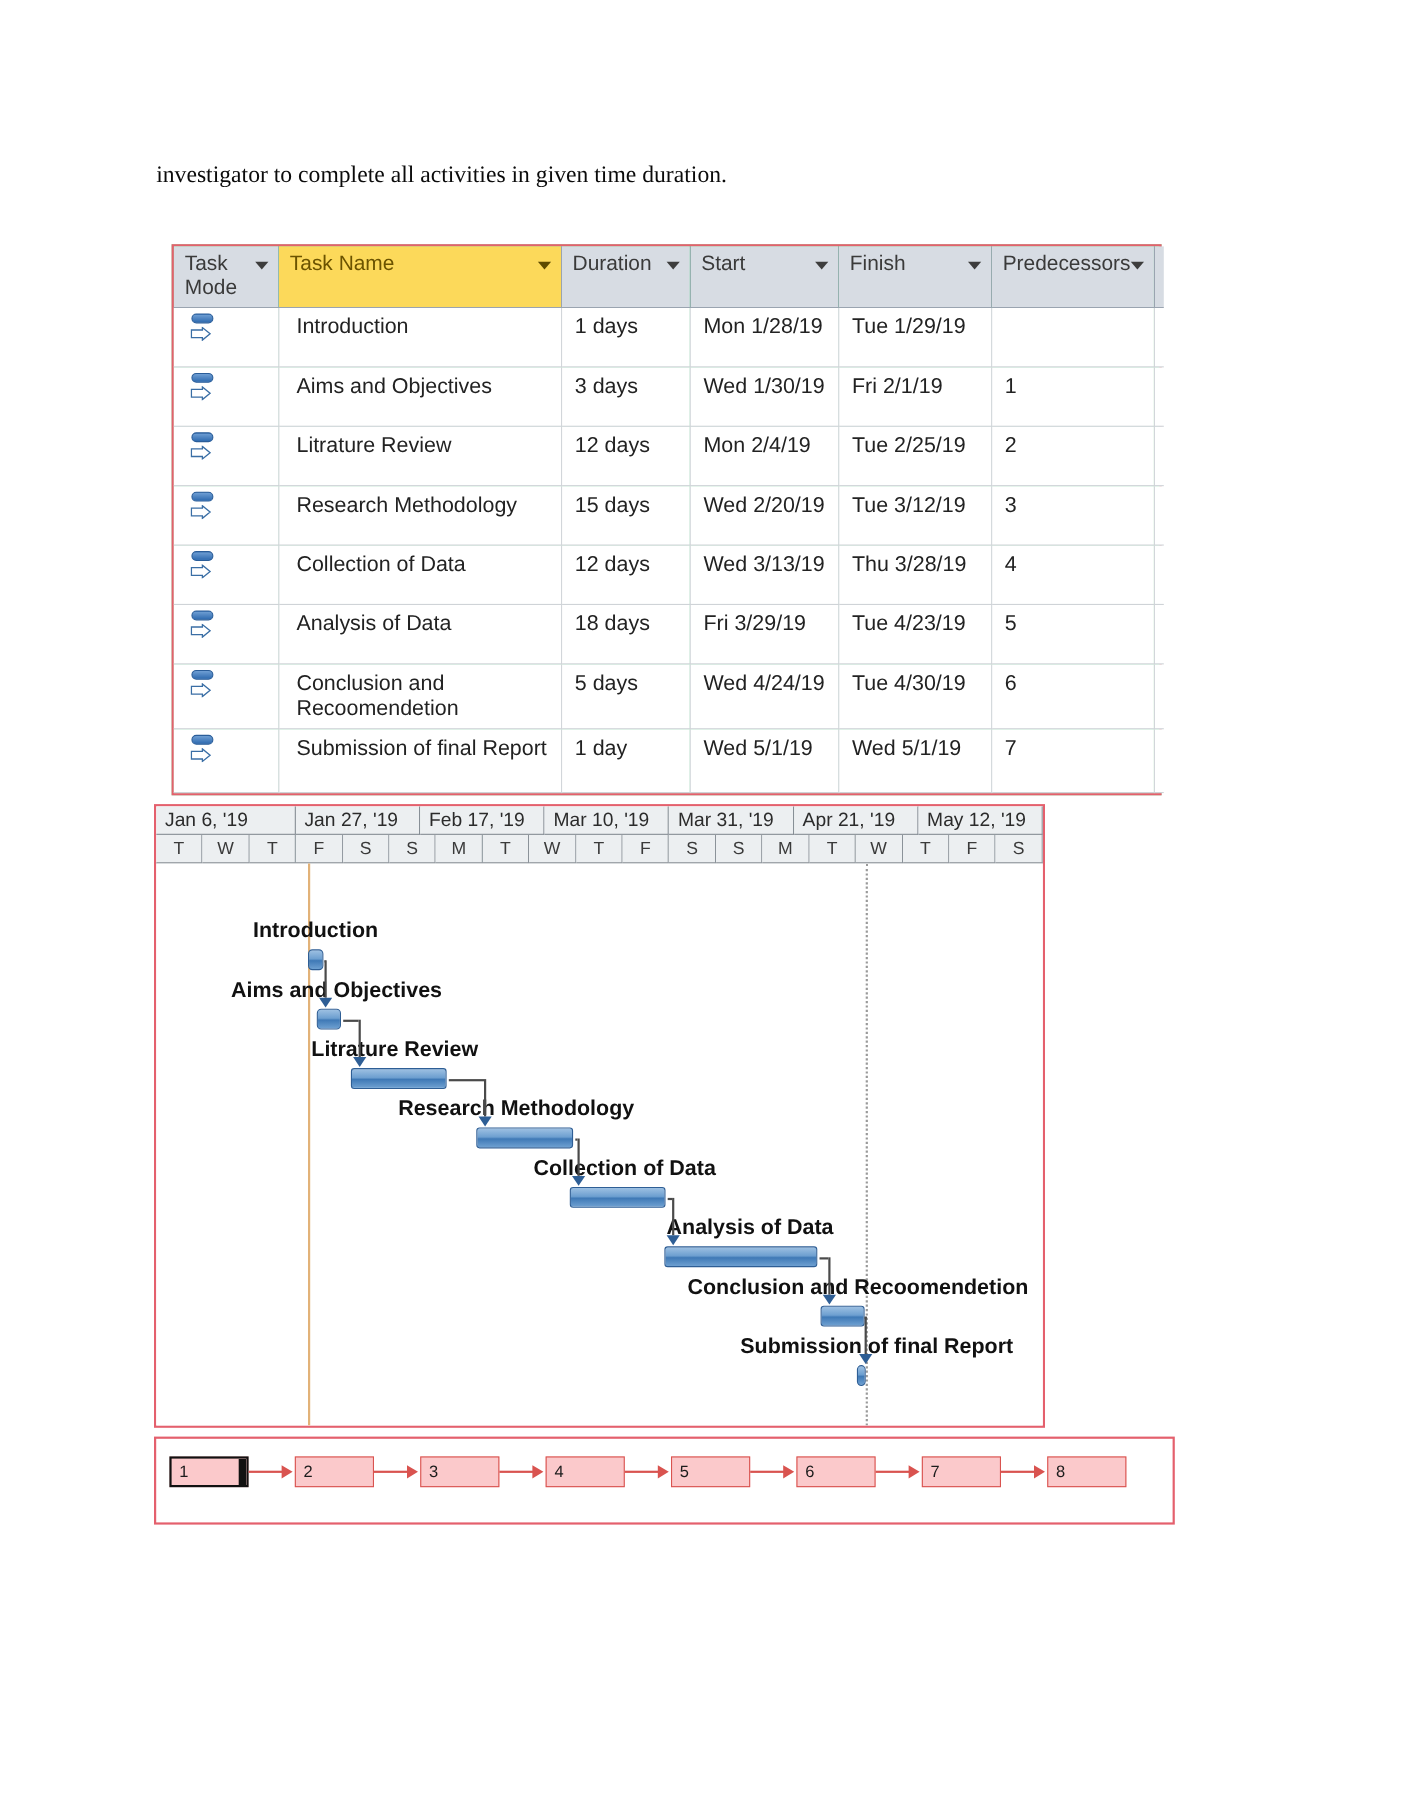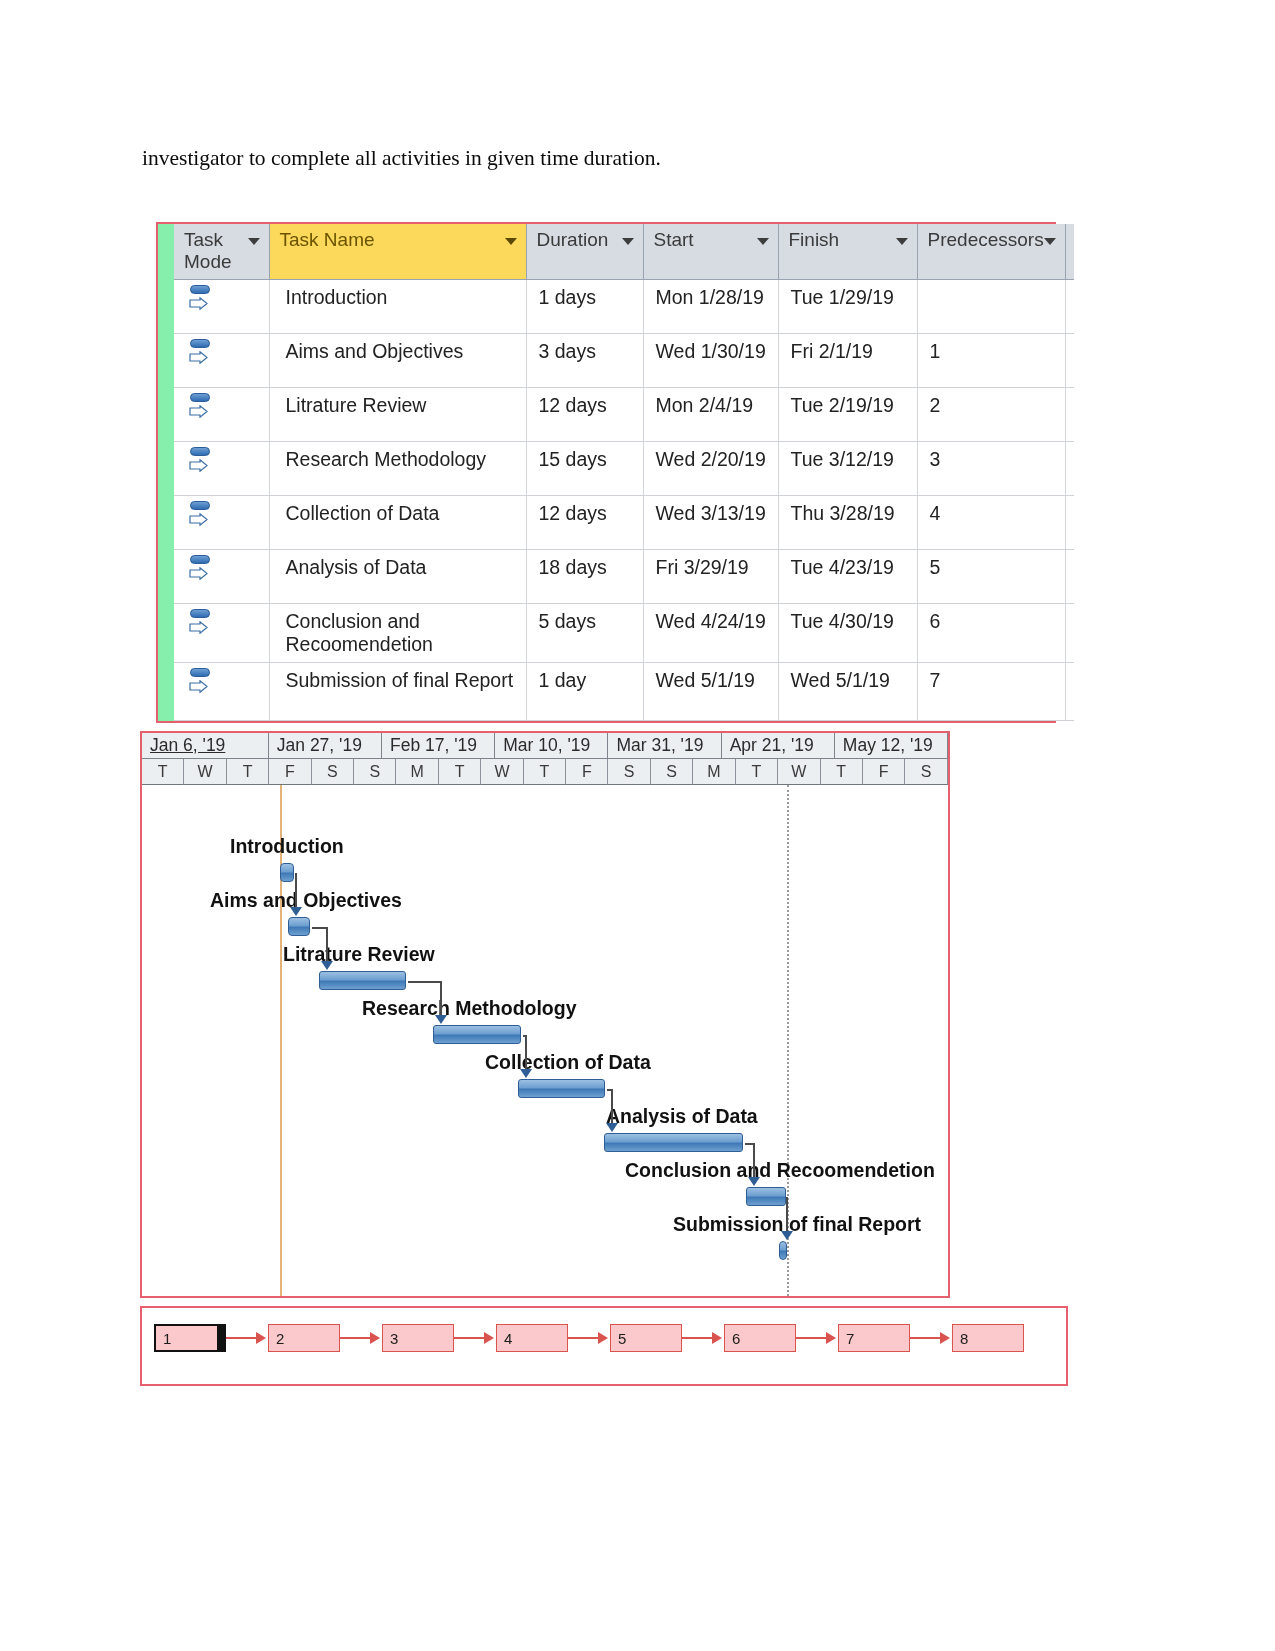--- a/index.html
+++ b/index.html
@@ -32,21 +32,20 @@
 
   
   #table-block {
     position: absolute;
     left: 156px;
     top: 222px;
     width: 900px;
     border: 2px solid #e4606d;
     background: #86efac;
     box-sizing: border-box;
-    padding-left: 16px;
   }
   table.mspt {
     border-collapse: collapse;
     width: 100%;
     table-layout: fixed;
     font-family: "Liberation Sans", sans-serif;
   }
   table.mspt col.c-mode   { width: 95px; }
   table.mspt col.c-name   { width: 257px; }
   table.mspt col.c-dur    { width: 117px; }
@@ -318,21 +317,21 @@
           <td>1</td>
           <td class="last"></td>
         </tr>
         <tr>
           <td class="mode-cell"><span class="mode-icon"><span class="cap"></span><svg class="arrow" viewBox="0 0 19 13">
                 <path d="M1 3 H11 V0.8 L18 6.5 L11 12.2 V10 H1 Z" fill="#ffffff" stroke="#3a6ea5" stroke-width="1.2"></path>
               </svg></span></td>
           <td class="name-cell">Litrature Review</td>
           <td>12 days</td>
           <td>Mon 2/4/19</td>
-          <td>Tue 2/19/19</td>
+          <td>Tue 2/25/19</td>
           <td>2</td>
           <td class="last"></td>
         </tr>
         <tr>
           <td class="mode-cell"><span class="mode-icon"><span class="cap"></span><svg class="arrow" viewBox="0 0 19 13">
                 <path d="M1 3 H11 V0.8 L18 6.5 L11 12.2 V10 H1 Z" fill="#ffffff" stroke="#3a6ea5" stroke-width="1.2"></path>
               </svg></span></td>
           <td class="name-cell">Research Methodology</td>
           <td>15 days</td>
           <td>Wed 2/20/19</td>
@@ -384,21 +383,21 @@
           <td>7</td>
           <td class="last"></td>
         </tr>
       </tbody>
   </table>
 </div>
 
 <div id="gantt-block">
   <div id="gantt-timeline">
     <div class="tl-row tl-months" id="tl-months">
-        <div class="tl-cell" style="width: 129px; text-decoration: underline;">Jan 6, '19</div>
+        <div class="tl-cell" style="width: 129px;">Jan 6, '19</div>
         <div class="tl-cell" style="width: 115.143px;">Jan 27, '19</div>
         <div class="tl-cell" style="width: 115.143px;">Feb 17, '19</div>
         <div class="tl-cell" style="width: 115.143px;">Mar 10, '19</div>
         <div class="tl-cell" style="width: 115.143px;">Mar 31, '19</div>
         <div class="tl-cell" style="width: 115.143px;">Apr 21, '19</div>
         <div class="tl-cell" style="width: 115.143px;">May 12, '19</div>
       </div>
     <div class="tl-row tl-days" id="tl-days">
         <div class="tl-cell" style="width: 42.4211px;">T</div>
         <div class="tl-cell" style="width: 42.4211px;">W</div>

